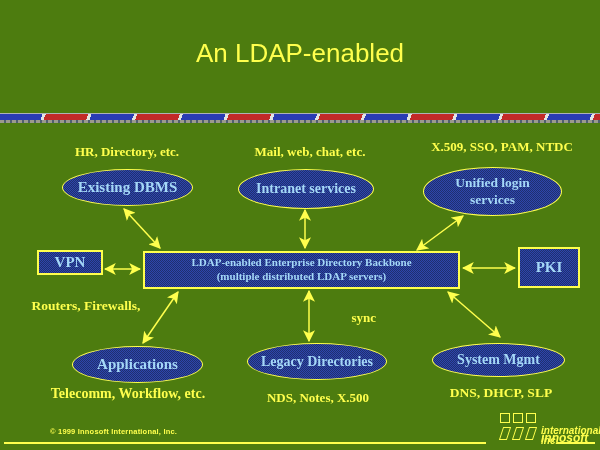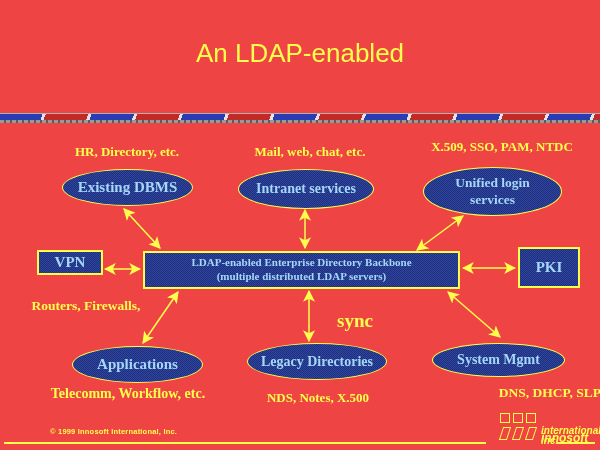--- a/index.html
+++ b/index.html
@@ -1,16 +1,16 @@
 <!DOCTYPE html>
 <html><head>
 <meta charset="utf-8">
 <style>
   html,body{margin:0;padding:0;background:#000;}
-  .slide{position:relative;width:600px;height:450px;background:#ef4444;overflow:hidden;
+  .slide{position:relative;width:600px;height:450px;background:#4d7c0f;overflow:hidden;
          font-family:"Liberation Serif",serif;}
   
   .title{position:absolute;left:0;top:36px;width:600px;text-align:center;
          color:#ffff4d;font-family:"Liberation Sans",sans-serif;font-size:26px;line-height:35px;}
   
   .bar-top{position:absolute;left:0;top:113px;width:600px;height:1px;background:#aeb2b6;}
   .bar-main{position:absolute;left:0;top:114px;width:600px;height:6px;
     background:repeating-linear-gradient(110deg,#2a3cb4 0 40px,#e4e4e4 40px 43px,#c22a28 43px 83px,#e4e4e4 83px 86px);}
   .bar-bottom{position:absolute;left:0;top:120px;width:600px;height:3px;
     background:repeating-linear-gradient(90deg,#9b9a8e 0 4px,#4f5f70 4px 6px);}
@@ -69,35 +69,35 @@
     <span>(multiple distributed LDAP servers)</span>
   </div>
   <div class="node fill" style="left:518px;top:247px;width:62px;height:41px;font-size:15px;">
     <span>PKI</span>
   </div>
 
   <div class="cap" style="left:10px;top:298px;width:152px;font-size:13.5px;">
     <div>Routers, Firewalls,</div>
   </div>
 
-  <div class="cap" style="left:325px;top:310px;width:60px;font-size:19px;text-align:center;">sync</div>
+  <div class="cap" style="left:316px;top:310px;width:60px;font-size:13px;text-align:right;">sync</div>
 
   <div class="node ell fill" style="left:72px;top:346px;width:131px;height:37px;font-size:15px;">
     <span>Applications</span>
   </div>
   <div class="node ell fill" style="left:247px;top:343px;width:140px;height:37px;font-size:14px;">
     <span>Legacy Directories</span>
   </div>
   <div class="node ell fill" style="left:432px;top:343px;width:133px;height:34px;font-size:14px;">
     <span>System Mgmt</span>
   </div>
 
   <div class="cap" style="left:28px;top:386px;width:200px;font-size:14px;">Telecomm, Workflow, etc.</div>
   <div class="cap" style="left:218px;top:390px;width:200px;font-size:13px;">NDS, Notes, X.500</div>
-  <div class="cap" style="left:401px;top:385px;width:200px;font-size:13.5px;text-align:right;">DNS, DHCP, SLP</div>
+  <div class="cap" style="left:401px;top:385px;width:200px;font-size:13.5px;">DNS, DHCP, SLP</div>
 
   <svg class="arrows" width="600" height="450">
     <defs>
       <marker id="ah" viewBox="0 0 10 10" refX="9" refY="5" markerWidth="8" markerHeight="8" orient="auto-start-reverse">
         <path d="M0,0 L10,5 L0,10 L2.5,5 z" fill="#ffff4d"></path>
       </marker>
     </defs>
     <line x1="124" y1="209" x2="160" y2="248" marker-start="url(#ah)" marker-end="url(#ah)"></line>
     <line x1="305" y1="210" x2="305" y2="248" marker-start="url(#ah)" marker-end="url(#ah)"></line>
     <line x1="463" y1="216" x2="417" y2="250" marker-start="url(#ah)" marker-end="url(#ah)"></line>

